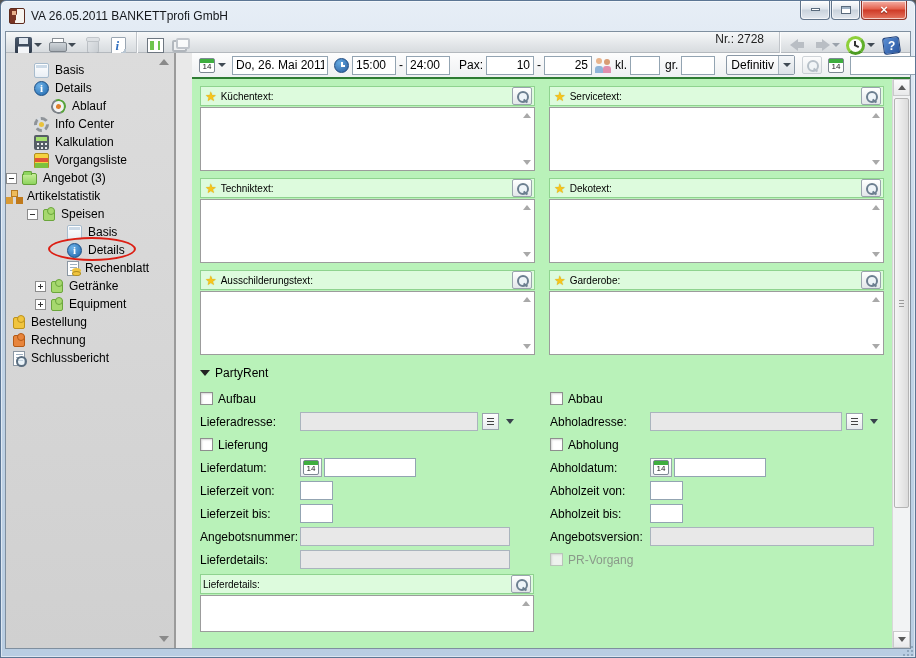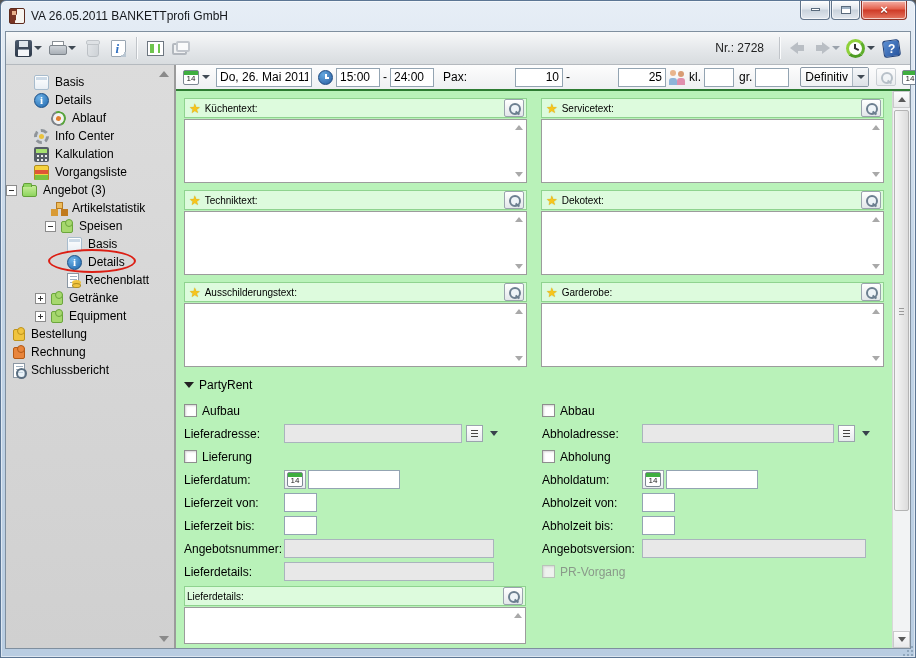--- a/index.html
+++ b/index.html
@@ -27,21 +27,21 @@
   .g-min { width:9px; height:3px; background:#fff; border:1px solid #5a6b7d; }
   .g-max { width:10px; height:8px; border:1px solid #5a6b7d; background:#fff; position:relative; }
   .g-max::before { content:""; position:absolute; left:0; right:0; top:0; height:2px; background:#9fb3c6; }
   .g-close { color:#fff; font-weight:bold; font-size:13px; line-height:1; text-shadow:0 1px 1px #7e2417; }
 
   
   .app { position:absolute; top:30px; left:4px; right:4px; bottom:8px;
     background:#e9e9e9; border:1px solid #7f8f9f; display:flex; flex-direction:column; }
 
   
-  .toolbar { height:33px; flex:none; display:flex; align-items:center; padding:0 6px;
+  .toolbar { height:21px; flex:none; display:flex; padding:0 6px;
     background:linear-gradient(#f7f8f9,#e3e6e9 60%,#d8dcdf); border-bottom:1px solid #b4b9be; }
   .tbtn { height:26px; min-width:26px; display:flex; align-items:center; justify-content:center; gap:2px; padding:0 3px; border-radius:3px; }
   .caret { width:0; height:0; border-left:4px solid transparent; border-right:4px solid transparent; border-top:4px solid #404a54; }
   .caret.lite { border-top-color:#9aa2ab; }
   .tsep { width:1px; height:22px; background:#c0c4c9; box-shadow:1px 0 0 #fbfcfd; margin:0 5px; }
   .sp { flex:1; }
   .nr-text { font-size:12px; color:#222; margin:0 10px; }
 
   
   .i-save { width:17px; height:17px; background:linear-gradient(#4b596c,#2e3a4a); border-radius:2px 2px 3px 2px; position:relative; }
@@ -67,21 +67,21 @@
   .i-arrow::after { content:""; position:absolute; top:0; width:0; height:0; border-top:6px solid transparent; border-bottom:6px solid transparent; }
   .i-arrow.left::before { right:2px; } .i-arrow.left::after { left:0; border-right:8px solid #b9bec4; }
   .i-arrow.right::before { left:2px; } .i-arrow.right::after { right:0; border-left:8px solid #b9bec4; }
   .i-clock { width:19px; height:19px; border-radius:50%; background:#fdfdfd; border:3px solid; border-color:#8ed03a #5faf2a #4d9c22 #8ed03a; position:relative; }
   .i-clock::before { content:""; position:absolute; left:5px; top:2px; width:2px; height:5px; background:#333; }
   .i-clock::after { content:""; position:absolute; left:5px; top:6px; width:5px; height:2px; background:#333; transform:rotate(25deg); }
   .i-help { width:17px; height:17px; background:linear-gradient(135deg,#5b8fd4,#27549e); border:1px solid #1d3f7a; border-radius:3px; transform:rotate(-8deg); display:flex; align-items:center; justify-content:center; }
   .i-help::before { content:"?"; color:#fff; font-weight:bold; font-size:12px; transform:rotate(8deg); }
 
   
-  .app-body { flex:1; display:flex; min-height:0; }
+  .app-body { flex:1; display:flex; min-height:0;gap:16px; }
 
   
   .sidebar { width:170px; flex:none; background:linear-gradient(#dcdcdc,#d0d0d0); border-right:2px solid #9b9b9b; position:relative; padding-top:8px; overflow:hidden; }
   .trow { height:18px; display:flex; align-items:center; cursor:default; }
   .tl { font-size:12px; padding:0 3px; white-space:nowrap; }
   .exp { width:11px; height:11px; flex:none; background:#fff; border:1px solid #8c8c8c; position:relative; margin-right:5px; }
   .exp::before { content:""; position:absolute; left:2px; top:4px; width:5px; height:1px; background:#333; }
   .exp.plus::after { content:""; position:absolute; left:4px; top:2px; width:1px; height:5px; background:#333; }
   .ic { width:15px; height:15px; flex:none; position:relative; margin-right:3px; display:inline-block; }
   .ic-window { background:linear-gradient(#ffffff,#e9eff5); border:1px solid #a8bccd; border-radius:2px; }
@@ -125,21 +125,21 @@
 
   
   .datebar { height:26px; flex:none; display:flex; align-items:center; gap:3px; padding:0 4px;
     background:linear-gradient(#fdfdfd,#eef0f2); border-bottom:2px solid #2e7c33; font-size:12px; }
   .db-btn { height:20px; display:flex; align-items:center; gap:3px; padding:0 2px; border:1px solid transparent; border-radius:2px; }
   .i-cal { width:16px; height:15px; background:#fff; border:1px solid #7d8893; border-radius:2px; position:relative; text-align:center; }
   .i-cal::before { content:""; position:absolute; left:0; right:0; top:0; height:4px; background:#3fae3f; }
   .i-cal .cal-num { position:relative; top:4px; font-size:8px; line-height:1; display:block; color:#222; }
   .ti { height:19px; border:1px solid #93a4b2; background:#fff; font:12px "Liberation Sans",sans-serif; padding:0 3px; }
   .ti:disabled, .ti.gray { background:#e8e8e8; border-color:#aab4bd; }
-  .ti.right { text-align:right;margin-left:45px; }
+  .ti.right { text-align:right; }
   .i-clock-sm { width:15px; height:15px; border-radius:50%; background:radial-gradient(circle at 35% 30%, #63a8e0, #2a5d9e); border:1px solid #1d4a80; position:relative; flex:none; }
   .i-clock-sm::before { content:""; position:absolute; left:6px; top:3px; width:2px; height:5px; background:#fff; }
   .i-clock-sm::after { content:""; position:absolute; left:6px; top:6px; width:4px; height:2px; background:#fff; }
   .i-people { width:17px; height:16px; position:relative; flex:none; }
   .i-people::before { content:""; position:absolute; left:1px; top:1px; width:6px; height:6px; border-radius:50%; background:#e8b48c; box-shadow:8px 1px 0 #d89c74; }
   .i-people::after { content:""; position:absolute; left:0; bottom:0; width:8px; height:7px; border-radius:3px 3px 0 0; background:#8fb4d8; box-shadow:8px 0 0 #e08fae; }
   .combo { width:120px; height:20px; border:1px solid #8a98a6; background:linear-gradient(#fff,#f0f2f4); border-radius:2px; display:flex; align-items:center; }
   .combo .cv { flex:1; padding:0 4px; }
   .combo .cbtn { width:16px; height:100%; border-left:1px solid #aab6c0; background:linear-gradient(#f5f7f9,#dde2e7); display:flex; align-items:center; justify-content:center; }
   .zoombtn { width:20px; height:18px; border:1px solid #9aa4ad; border-radius:2px; background:linear-gradient(#ffffff,#e3e7ea); position:relative; flex:none; }
@@ -277,25 +277,25 @@
           </div>
         <div class="trow" style="padding-left:28px">
             <span class="ic ic-list"></span>
             <span class="tl">Vorgangsliste</span>
           </div>
         <div class="trow" style="padding-left:0">
             <span class="exp"></span>
             <span class="ic ic-folder"></span>
             <span class="tl">Angebot (3)</span>
           </div>
-        <div class="trow" style="padding-left:45px">
+        <div class="trow" style="">
             <span class="ic ic-org"></span>
             <span class="tl">Artikelstatistik</span>
           </div>
-        <div class="trow" style="padding-left:39px">
+        <div class="trow" style="padding-left:21px">
             <span class="exp"></span>
             <span class="ic ic-puzzle pz-green"></span>
             <span class="tl">Speisen</span>
           </div>
         <div class="trow" style="padding-left:61px">
             <span class="ic ic-window"></span>
             <span class="tl">Basis</span>
           </div>
         <div class="trow" style="padding-left:61px">
             <span class="ic ic-infoblue"></span>

